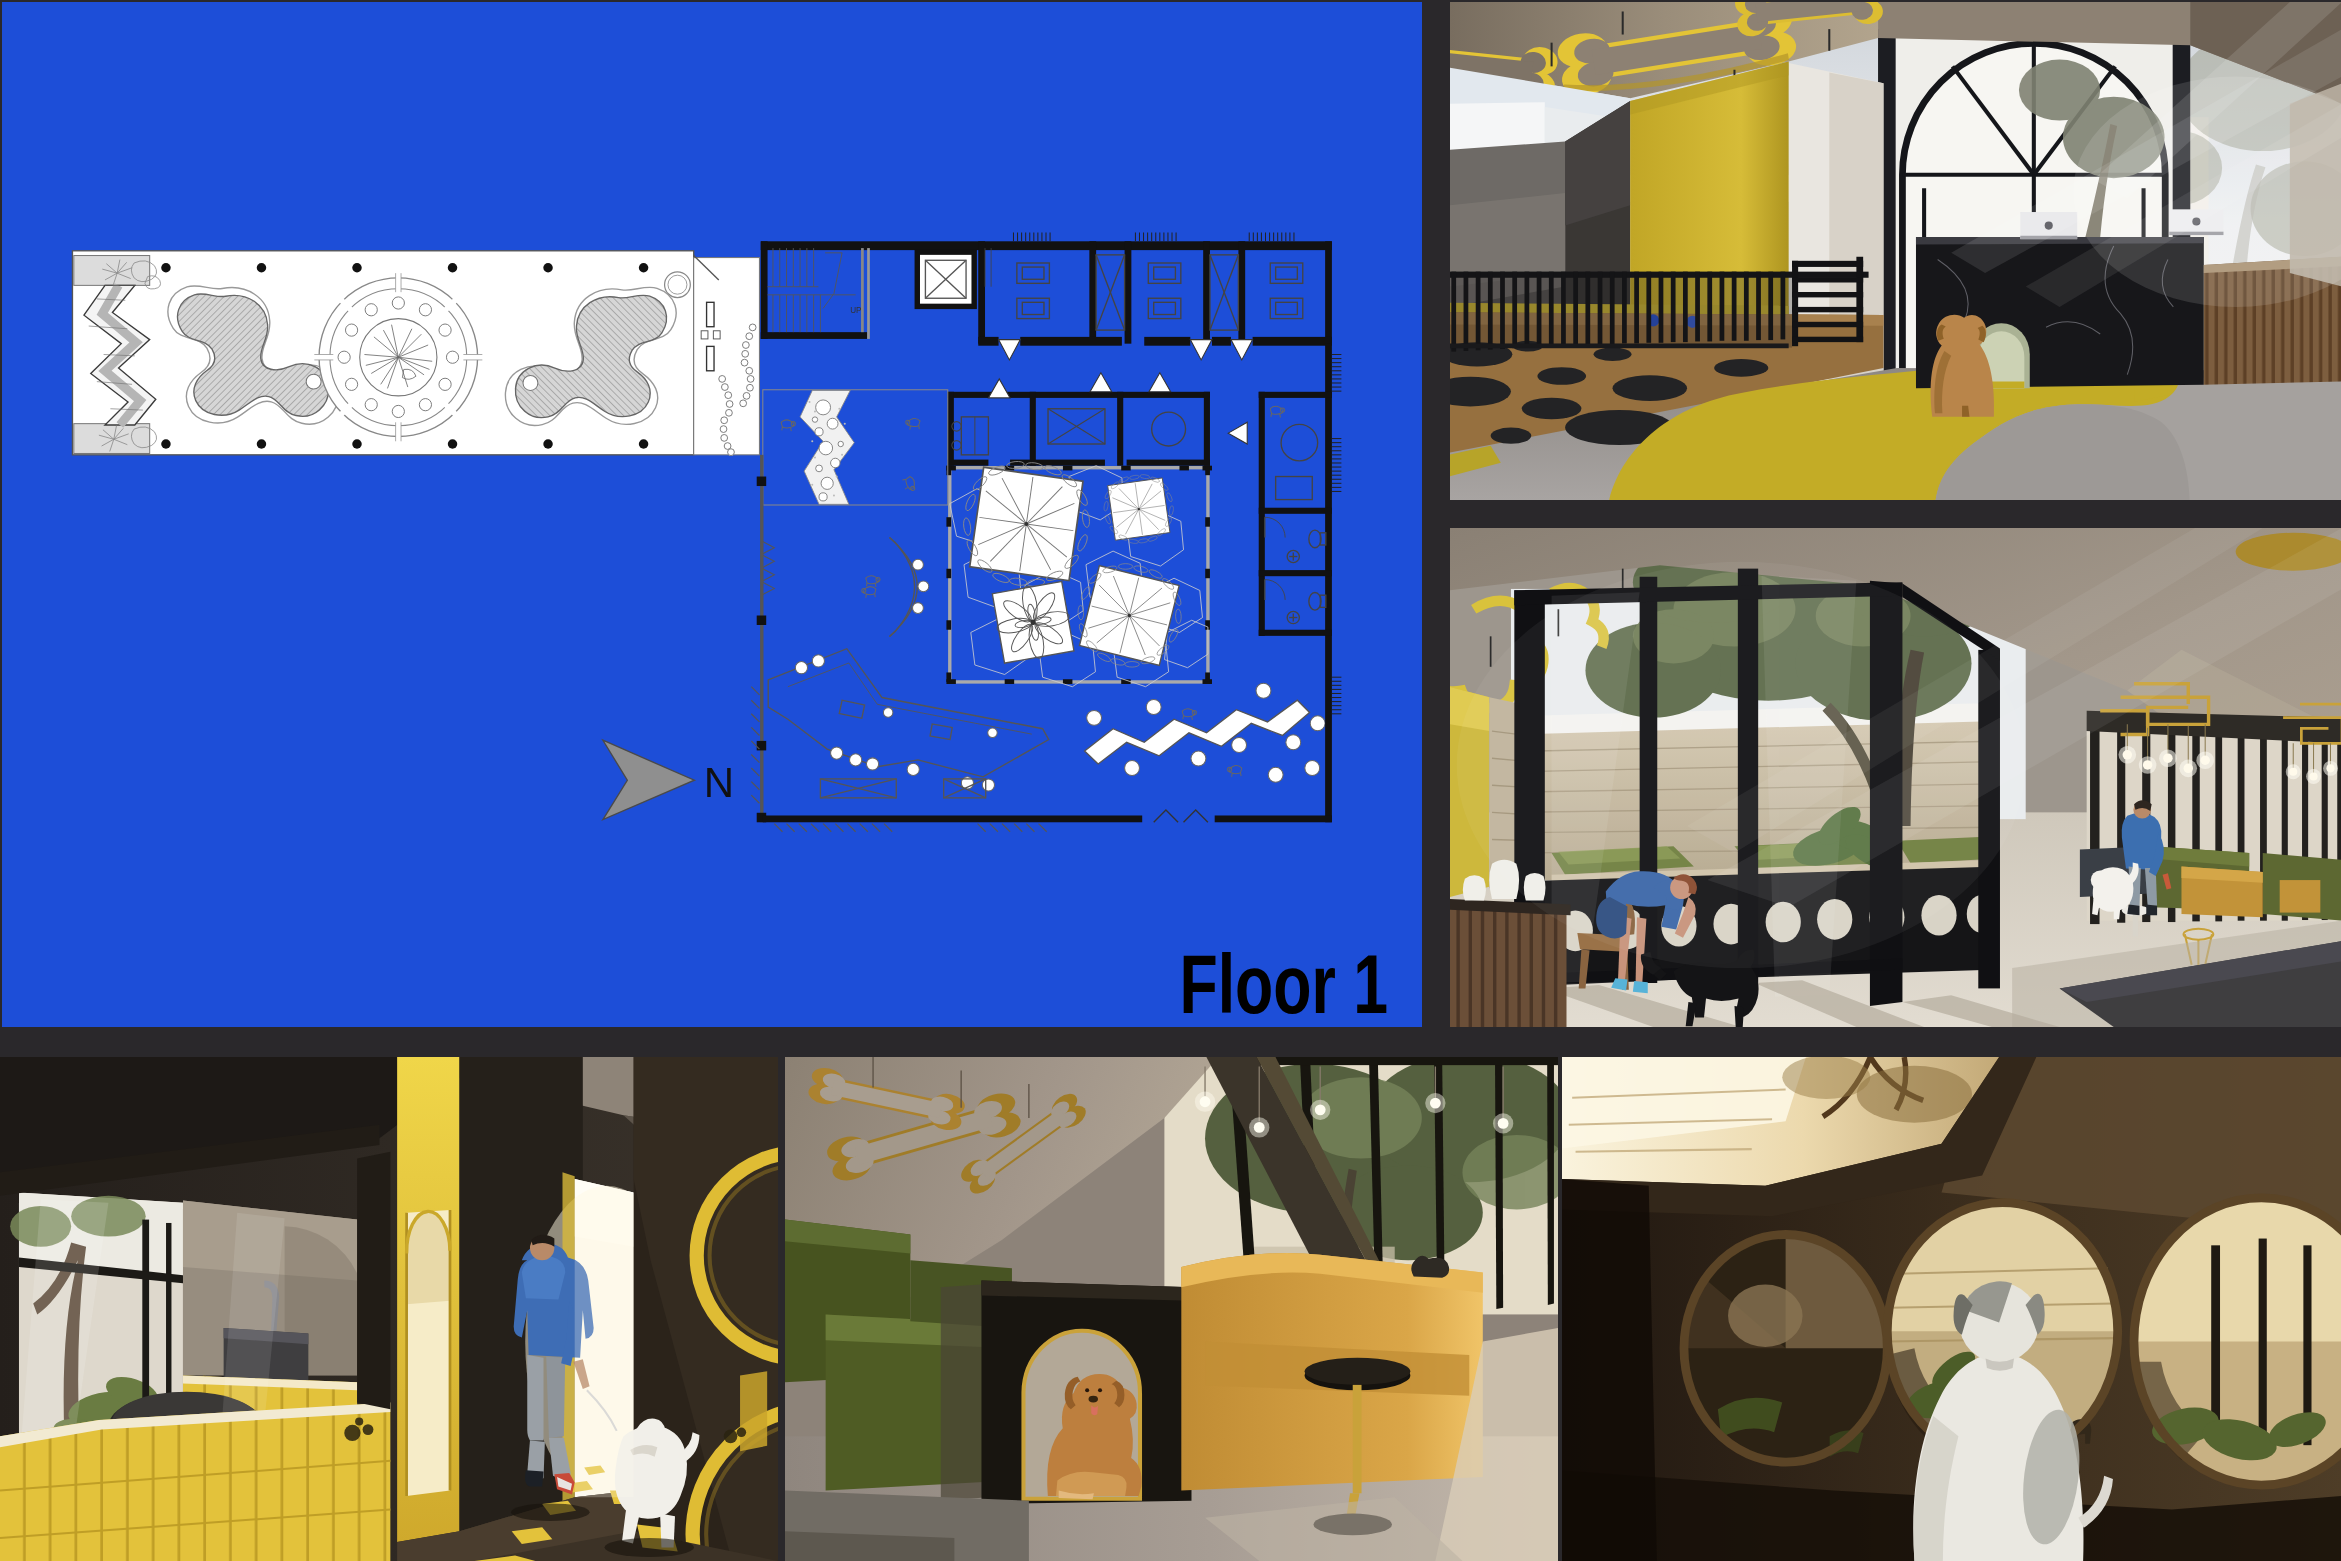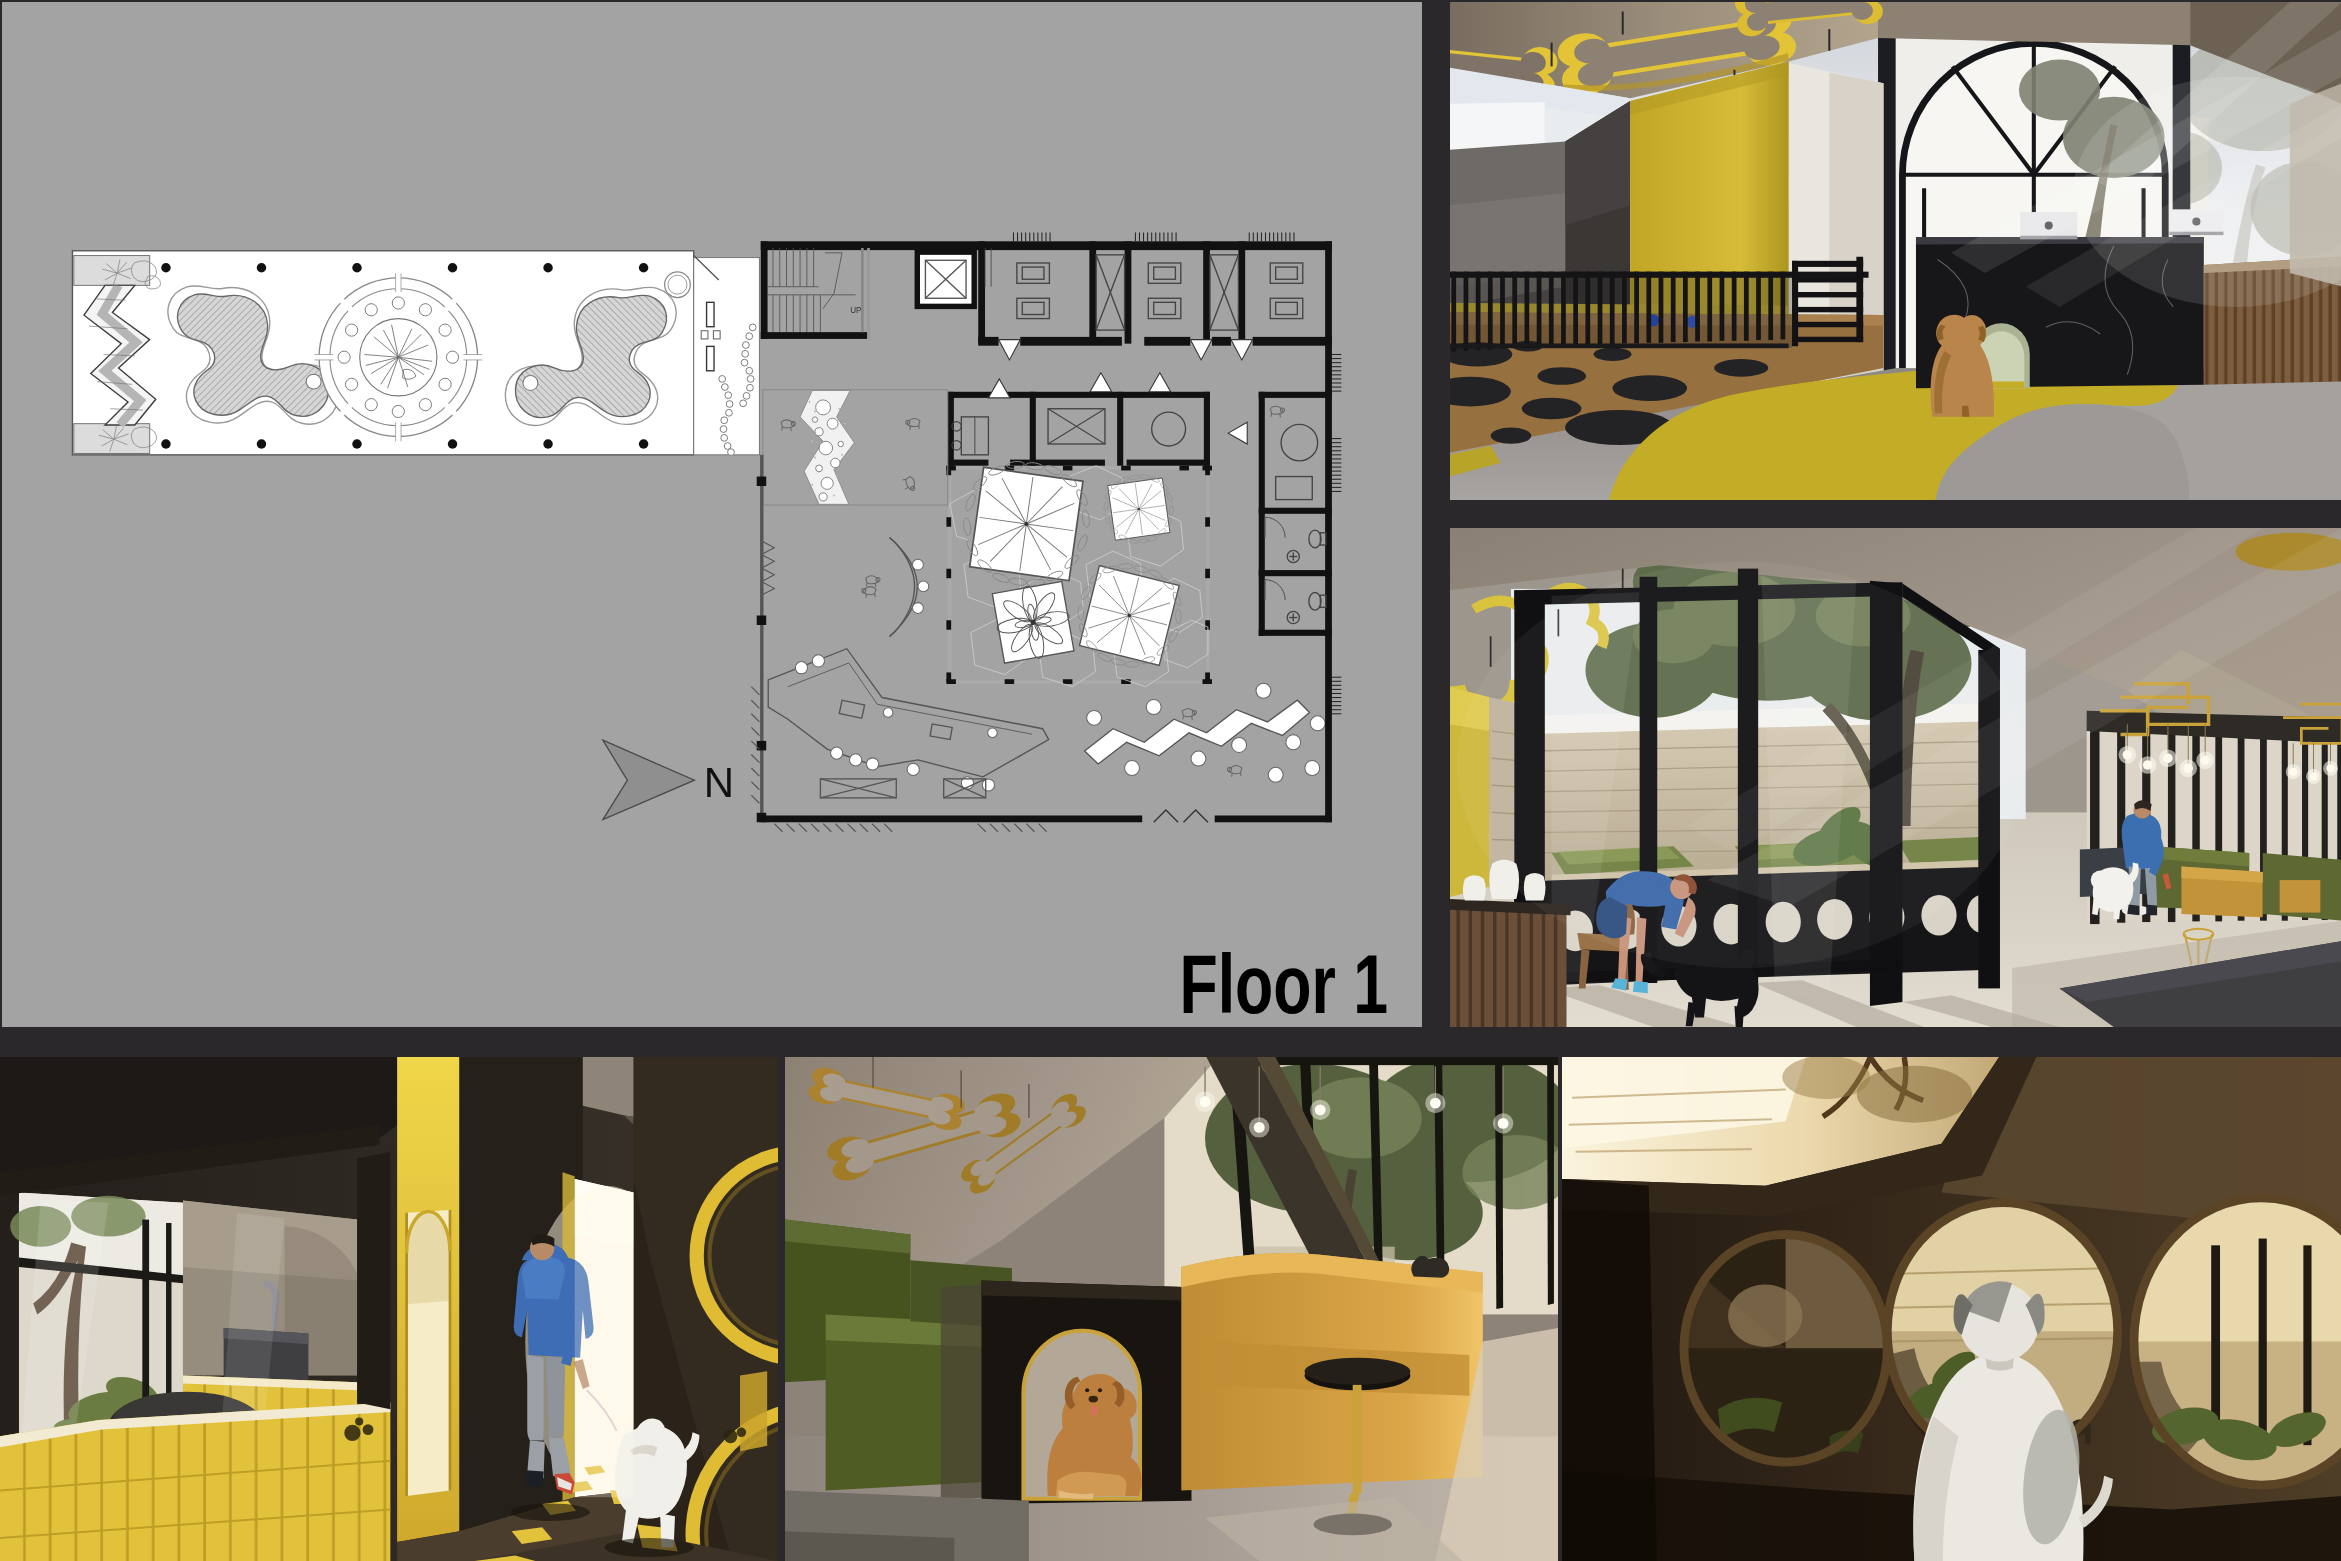--- a/index.html
+++ b/index.html
@@ -4,21 +4,21 @@
 <style>
   html,body{margin:0;padding:0;background:#2a282b;}
   #canvas{position:relative;width:2342px;height:1561px;background:#2a282b;overflow:hidden;font-family:"Liberation Sans",sans-serif;}
   .abs{position:absolute;}
   svg{display:block;}
 </style>
 </head>
 <body>
 <div id="canvas">
 
-<div class="abs" id="panel" style="left:2px;top:2px;width:1420px;height:1025px;background:#a3a3a3;">
+<div class="abs" id="panel" style="left:2px;top:2px;width:1420px;height:1025px;background:#1d4ed8;">
 <svg width="1420" height="1025" viewBox="0 0 2096 1512" preserveAspectRatio="none">
 <defs>
 <pattern id="hatch" width="7" height="7" patternTransform="rotate(45)" patternUnits="userSpaceOnUse">
 <rect width="7" height="7" fill="#d6d6d6"></rect>
             <line x1="0" y1="0" x2="0" y2="7" stroke="#8a8a8a" stroke-width="1.7"></line>
 </pattern>
 <path id="blobi" d="M -38,-88 C -6,-94 22,-76 24,-46 C 26,-26 12,-12 14,4 C 16,22 38,24 56,16 C 82,4 112,18 114,46 C 116,74 92,94 66,88 C 46,84 42,64 26,60 C 10,56 -2,70 -18,80 C -40,94 -72,88 -82,66 C -90,48 -80,32 -66,22 C -54,14 -50,4 -58,-10 C -68,-26 -92,-20 -102,-36 C -116,-58 -108,-82 -84,-90 C -68,-95 -52,-85 -38,-88 Z"></path>
 <g id="treeA">
   <rect x="-74" y="-74" width="148" height="148" fill="#ffffff" stroke="#555" stroke-width="2.5"></rect>
   <g stroke="#777" stroke-width="1.4">

